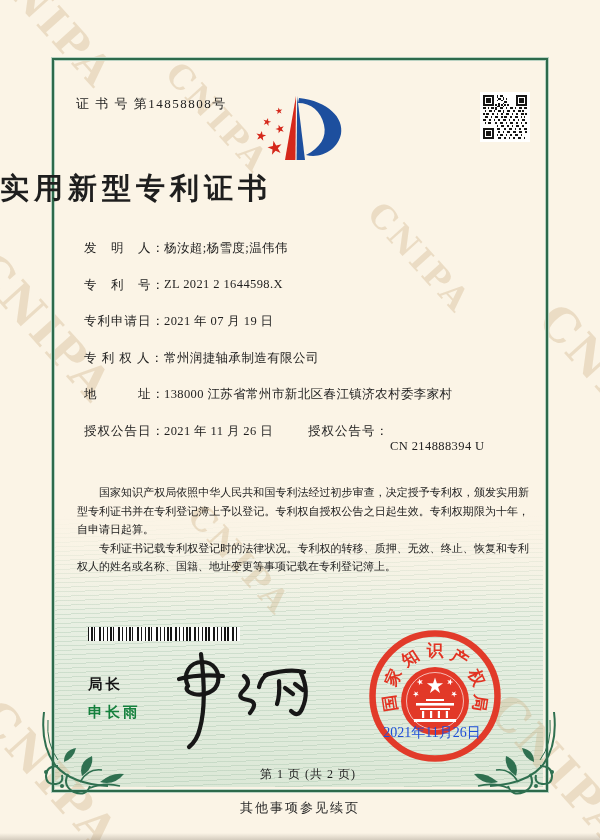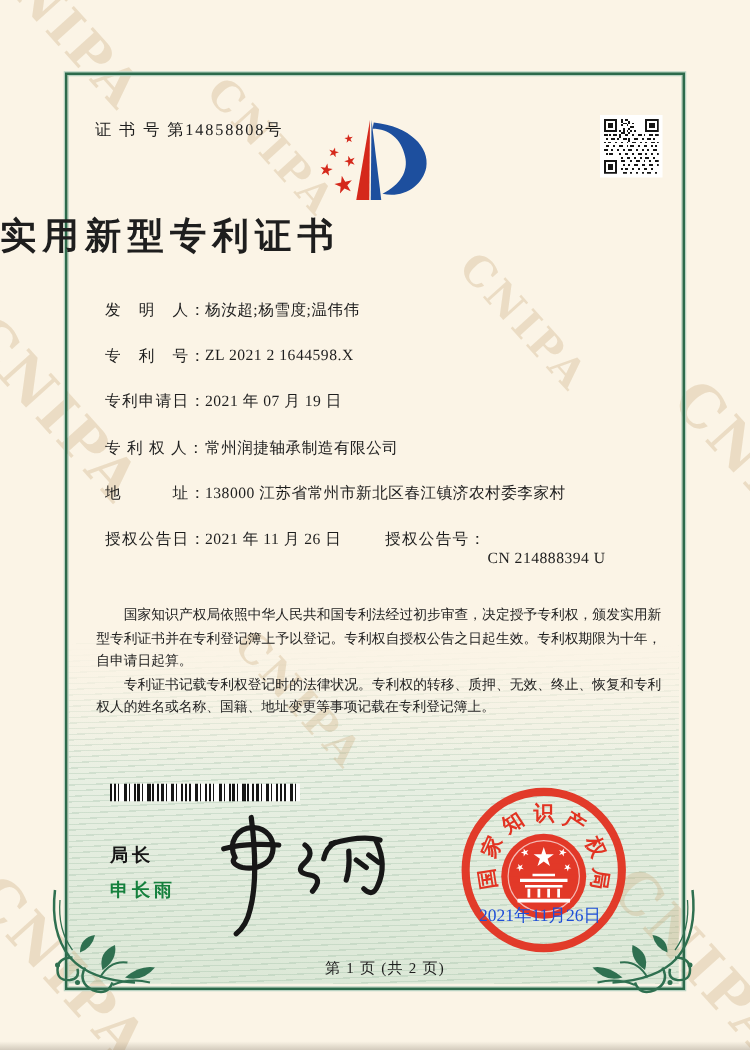--- a/index.html
+++ b/index.html
@@ -245,14 +245,15 @@
         <span style="transform: translate(-50%, -50%) rotate(-33deg) translateY(-45px);">知</span>
         <span style="transform: translate(-50%, -50%) rotate(0deg) translateY(-45px);">识</span>
         <span style="transform: translate(-50%, -50%) rotate(33deg) translateY(-45px);">产</span>
         <span style="transform: translate(-50%, -50%) rotate(66deg) translateY(-45px);">权</span>
         <span style="transform: translate(-50%, -50%) rotate(99deg) translateY(-45px);">局</span>
       </div>
     <div class="seal-date">2021年11月26日</div>
   </div>
 
   <div class="page-info">第 1 页 (共 2 页)</div>
+  <div class="continuation">其他事项参见续页</div>
 
 </div>
 
 </body></html>

